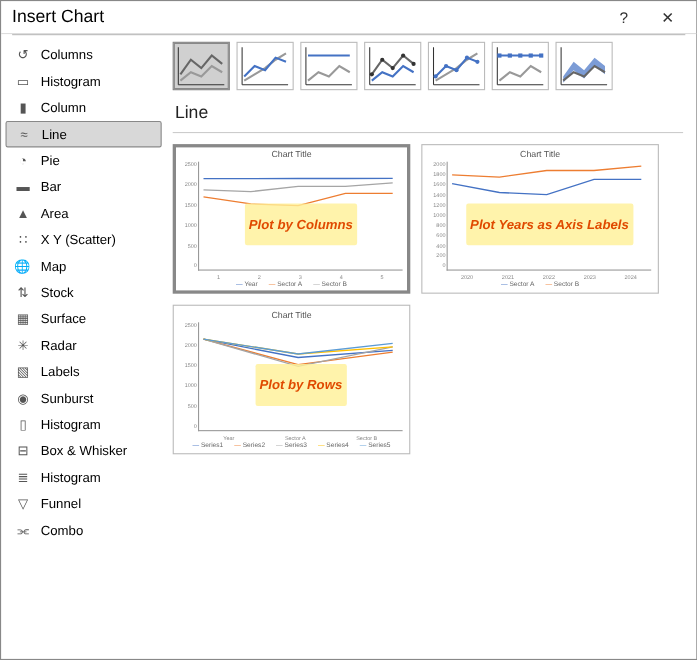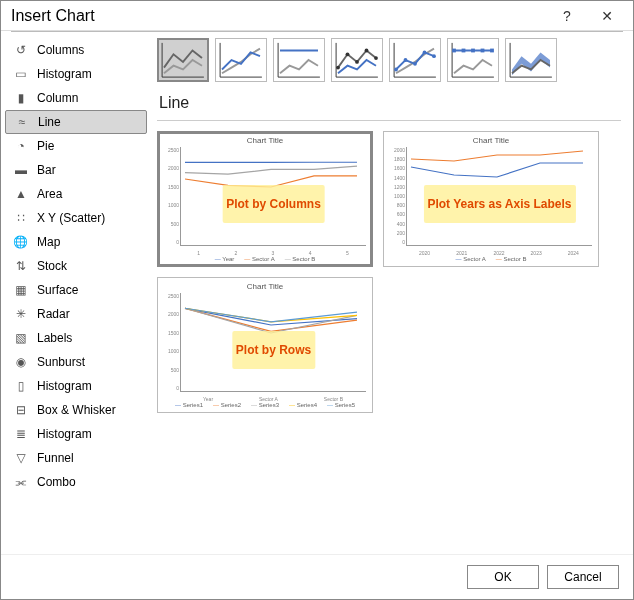--- a/index.html
+++ b/index.html
@@ -22,21 +22,21 @@
 .subtype { width: 52px; height: 44px; border: 1px solid #bbb; background: #fff; display: flex; align-items: center; justify-content: center; }
 .subtype.selected { background: #d0d0d0; border-color: #888; box-shadow: inset 0 0 0 1px #888;}
 .subtype svg { width: 46px; height: 38px; }
 .chart-heading { font-size: 16px; margin: 4px 0 8px 2px; color: #222; }
 .hr { border-bottom: 1px solid #ccc; margin-bottom: 10px; }
 .previews { display: flex; flex-wrap: wrap; gap: 10px; }
 .preview { width: 216px; height: 136px; border: 1px solid #bbb; background: #fff; padding: 4px 6px; position: relative; font-size: 7px; display: flex; flex-direction: column; }
 .preview.selected { border: 3px solid #888; padding: 2px 4px; }
 .preview-title { text-align: center; font-size: 8px; color: #555; margin-bottom: 2px; }
 .preview .plotbox { flex: 1; position: relative; border-left: 1px solid #999; border-bottom: 1px solid #999; margin-bottom: 4px; margin-left: 16px; }
-.preview .annot { position: absolute; left: 50%; top: 58%; transform: translate(-50%, -50%); font-size: 12px; font-weight: 600; color: #e04a00; background: rgba(255,240,150,0.8); padding: 12px 4px; border-radius: 2px; white-space: nowrap; }
+.preview .annot { position: absolute; left: 50%; top: 58%; transform: translate(-50%, -50%); font-size: 12px; font-weight: 600; color: #e04a00; background: rgba(255,240,150,0.8); padding: 12px 4px; border-radius: 2px; white-space: nowrap; font-style: italic; }
 .preview .legend { display: flex; justify-content: center; gap: 10px; font-size: 6px; color: #666; }
 .preview .legend span::before { content: "— "; }
 .preview .legend .c0::before { color:#4472C4;} .preview .legend .c1::before{color:#ED7D31;} .preview .legend .c2::before{color:#A5A5A5;}
 .preview .legend .c3::before { color:#FFC000;} .preview .legend .c4::before{color:#5B9BD5;}
 .preview .ylabels { position: absolute; left: -18px; top: 0; bottom: 0; width: 16px; display: flex; flex-direction: column; justify-content: space-between; font-size: 5px; color: #888; text-align: right;}
 .preview .xlabels { display: flex; justify-content: space-around; font-size: 5px; color: #888; margin-left: 16px;}
 .buttons { padding: 10px 14px; display: flex; justify-content: flex-end; gap: 8px; border-top: 1px solid #eee; }
 .btn { min-width: 72px; padding: 4px 14px; font-size: 12px; border: 1px solid #888; background: #fff; cursor: pointer; }
 </style>
 </head>
@@ -305,17 +305,13 @@
               <span class="c0">Series1</span>
               <span class="c1">Series2</span>
               <span class="c2">Series3</span>
               <span class="c3">Series4</span>
               <span class="c4">Series5</span>
             </div>
           </div>
         </div>
     </div>
   </div>
-  <div class="buttons">
-    <button class="btn">OK</button>
-    <button class="btn">Cancel</button>
-  </div>
 </div>
 
 </body></html>

